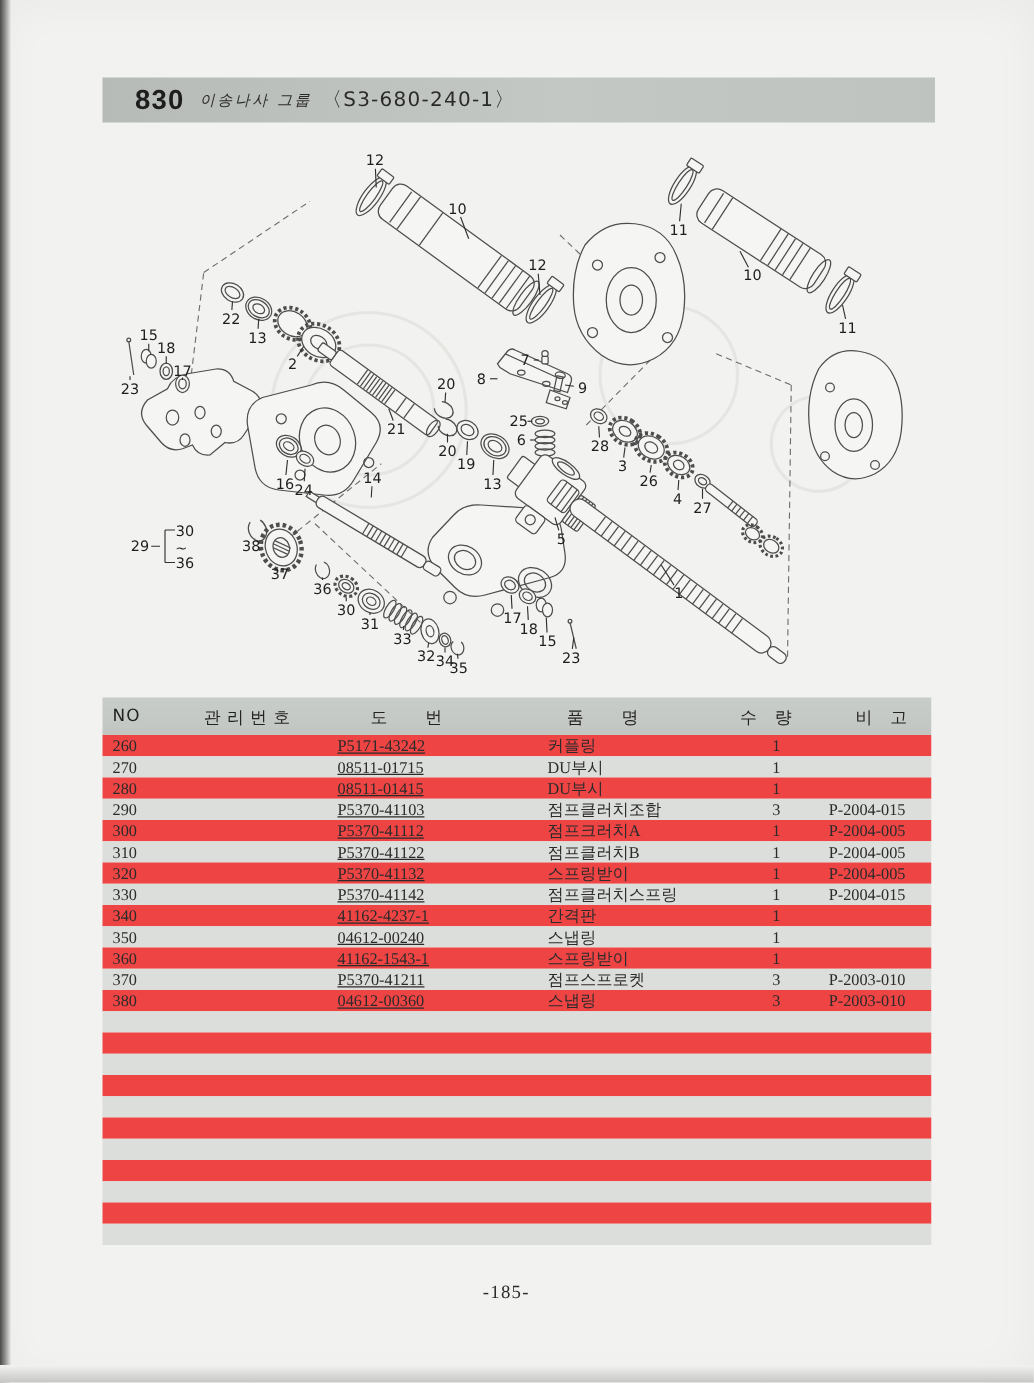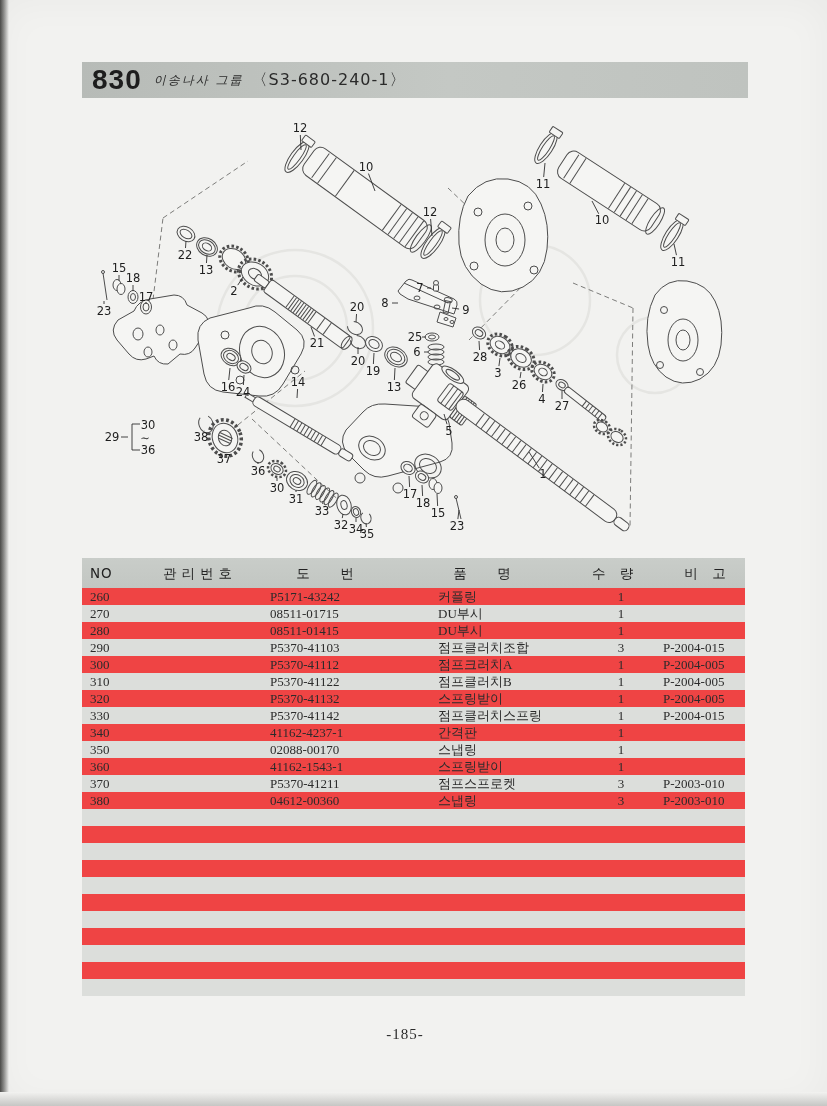--- a/index.html
+++ b/index.html
@@ -8,42 +8,42 @@
         box-shadow:inset 0 0 40px rgba(0,0,0,0.04);}
   .edge-left{position:absolute;left:0;top:0;width:9px;height:100%;
         background:linear-gradient(90deg,#4a4a48,#8f8f8d 45%,rgba(242,242,240,0) 100%);}
   .edge-bottom{position:absolute;left:0;top:1092px;width:100%;height:14px;
         background:linear-gradient(#f2f2f0,#c6c6c4);}
   
   .band{position:absolute;left:82px;top:62px;width:666px;height:36px;
         background:linear-gradient(90deg,#b7bbb7,#c4c8c4 55%,#bfc3bf);
         display:flex;align-items:center;}
   .band .no{font-family:"Liberation Sans","DejaVu Sans",sans-serif;font-weight:bold;
-        font-size:28px;color:#1d1d1d;margin-left:10px;letter-spacing:1px;}
+        font-size:22px;color:#1d1d1d;margin-left:26px;letter-spacing:1px;}
   .band .ttl{font-family:"DejaVu Sans",sans-serif;font-size:12px;color:#2a2a2a;margin-left:12px;letter-spacing:2px;font-style:italic;}
   .band .code{font-family:"DejaVu Sans",sans-serif;font-size:16px;color:#2a2a2a;margin-left:8px;letter-spacing:1px;}
   
   .dwg{position:absolute;left:0;top:0;width:827px;height:556px;}
   .dwg svg{display:block;}
   
   .tbl{position:absolute;left:82px;top:558px;width:663px;}
   .thead{position:relative;height:30px;background:linear-gradient(#c9cdc9,#c2c6c2);
         font-family:"DejaVu Sans",sans-serif;font-size:13.5px;color:#222;}
   .thead span{position:absolute;top:7px;}
   .h-no{left:8px;letter-spacing:1px;}
   .h-mgmt{left:58px;width:120px;text-align:center;letter-spacing:5px;}
   .h-dwg{left:178px;width:130px;text-align:center;word-spacing:26px;}
   .h-name{left:330px;width:140px;text-align:center;word-spacing:26px;}
   .h-qty{left:510px;width:80px;text-align:left;word-spacing:10px;}
   .h-rem{left:588px;width:70px;text-align:center;word-spacing:10px;}
   .trow{position:relative;height:17px;font-size:13px;color:#2b2b2b;background:#ef4444;}
   .trow.alt{background:#dcdedb;}
   .trow span{position:absolute;top:1px;line-height:15px;white-space:nowrap;}
   .c-no{left:8px;}
-  .c-dwg{left:188px;}
+  .c-dwg{left:188px;text-decoration:underline;}
   .c-name{left:356px;}
   .c-qty{left:528px;width:22px;text-align:center;}
   .c-rem{left:581px;}
   .trow.empty{height:17px;}
   
   .pageno{position:absolute;left:82px;top:1026px;width:646px;text-align:center;
         font-size:15px;color:#2b2b2b;letter-spacing:1px;}
   
   .dwg .ln{stroke:#4d4d4d;fill:none;stroke-width:1;}
   .dwg .fill{stroke:#4d4d4d;fill:#f5f5f3;stroke-width:1;}
@@ -629,21 +629,21 @@
         </div>
         <div class="trow">
           <span class="c-no">340</span>
           <span class="c-dwg">41162-4237-1</span>
           <span class="c-name">간격판</span>
           <span class="c-qty">1</span>
           <span class="c-rem"></span>
         </div>
         <div class="trow alt">
           <span class="c-no">350</span>
-          <span class="c-dwg">02088-00170</span>
+          <span class="c-dwg">04612-00240</span>
           <span class="c-name">스냅링</span>
           <span class="c-qty">1</span>
           <span class="c-rem"></span>
         </div>
         <div class="trow">
           <span class="c-no">360</span>
           <span class="c-dwg">41162-1543-1</span>
           <span class="c-name">스프링받이</span>
           <span class="c-qty">1</span>
           <span class="c-rem"></span>

